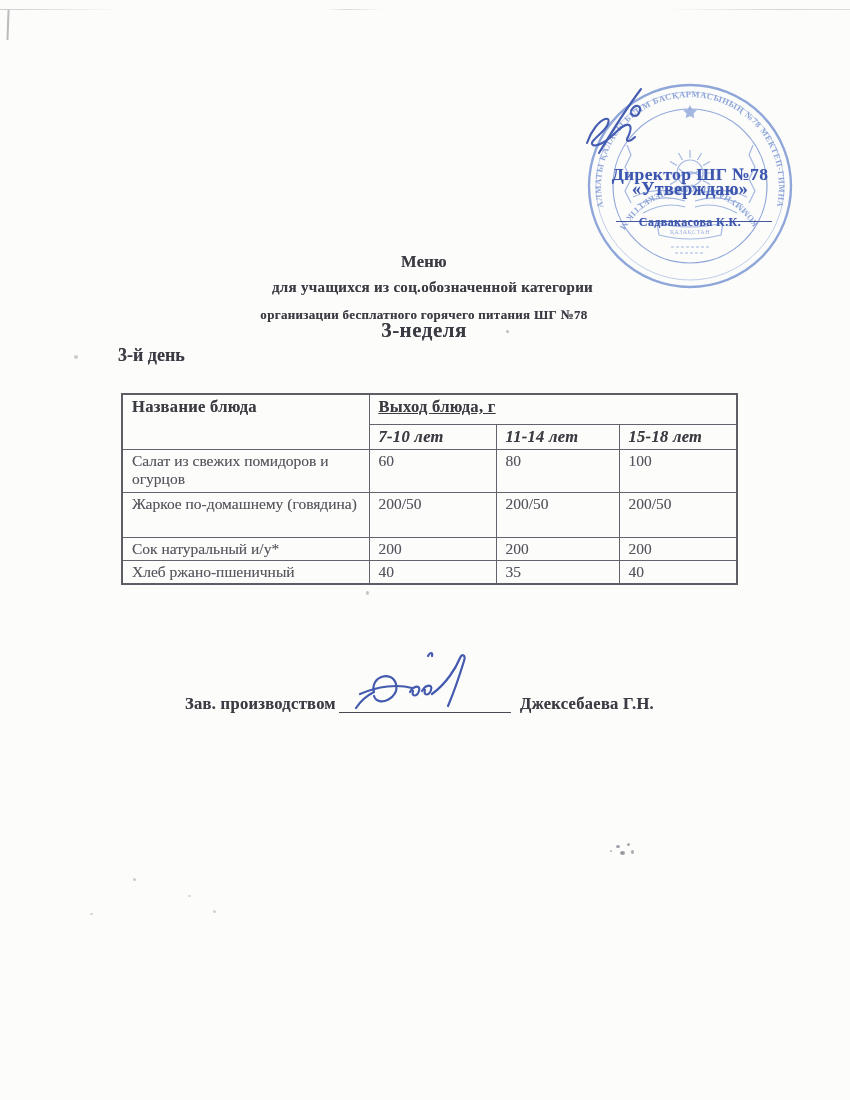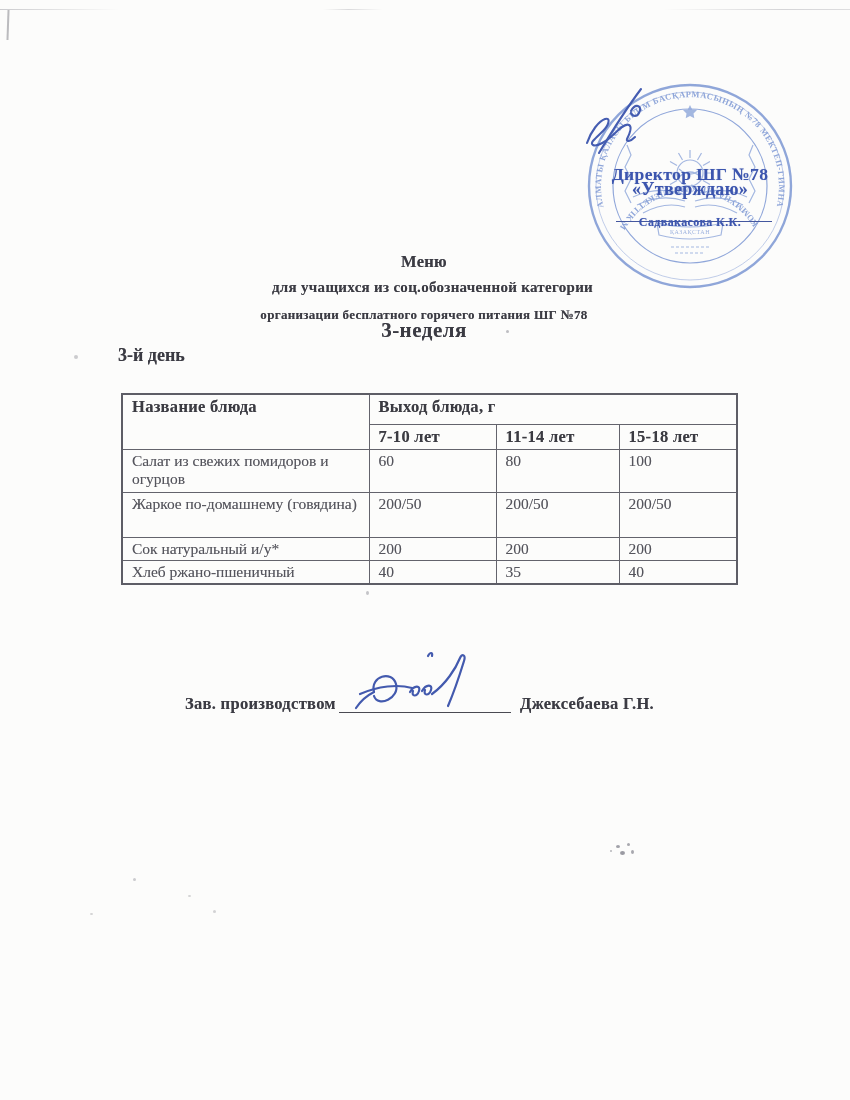--- a/index.html
+++ b/index.html
@@ -37,22 +37,22 @@
   .day-label{position:absolute;left:118px;top:345px;font-size:18px;font-weight:bold;color:#3b3b43;
     text-shadow:0 0 .5px rgba(59,59,67,.55);}
   
   table.menu{position:absolute;left:121px;top:393px;border-collapse:collapse;table-layout:fixed;
     border:2px solid #5d5d66;}
   table.menu td{border:1.5px solid #63636c;vertical-align:top;
     padding:2px 6px 2px 9px;overflow:hidden;}
   td.hd{font-size:16.5px;font-weight:bold;color:#3b3b42;letter-spacing:.3px;
     text-shadow:0 0 .5px rgba(59,59,66,.5);}
   td.bd{font-size:15.5px;color:#55555d;text-shadow:0 0 .4px rgba(85,85,93,.45);}
-  td.out-hd{padding-left:44px;}
-  tr.hr1{height:30px;} tr.hr2{height:25px;}
+  td.out-hd{padding-left:44px;text-decoration:underline;}
+  tr.hr1{height:30px;} tr.hr2{height:25px;font-style:italic;}
   tr.r1{height:43px;padding-left:26px;} tr.r2{height:45px;} tr.r3{height:22px;} tr.r4{height:24px;}
   
   .footer-row{position:absolute;left:0;top:0;width:850px;color:#3b3b43;}
   .f-role{position:absolute;left:185px;top:694px;font-size:16.5px;font-weight:bold;letter-spacing:.3px;
     text-shadow:0 0 .5px rgba(59,59,67,.55);}
   .f-rule{position:absolute;left:339px;top:712px;width:172px;border-top:1.7px solid #4a4a52;}
   .f-name{position:absolute;left:520px;top:694px;font-size:16.5px;font-weight:bold;letter-spacing:.3px;
     text-shadow:0 0 .5px rgba(59,59,67,.55);}
   .f-sig{position:absolute;left:350px;top:646px;}
 </style>

